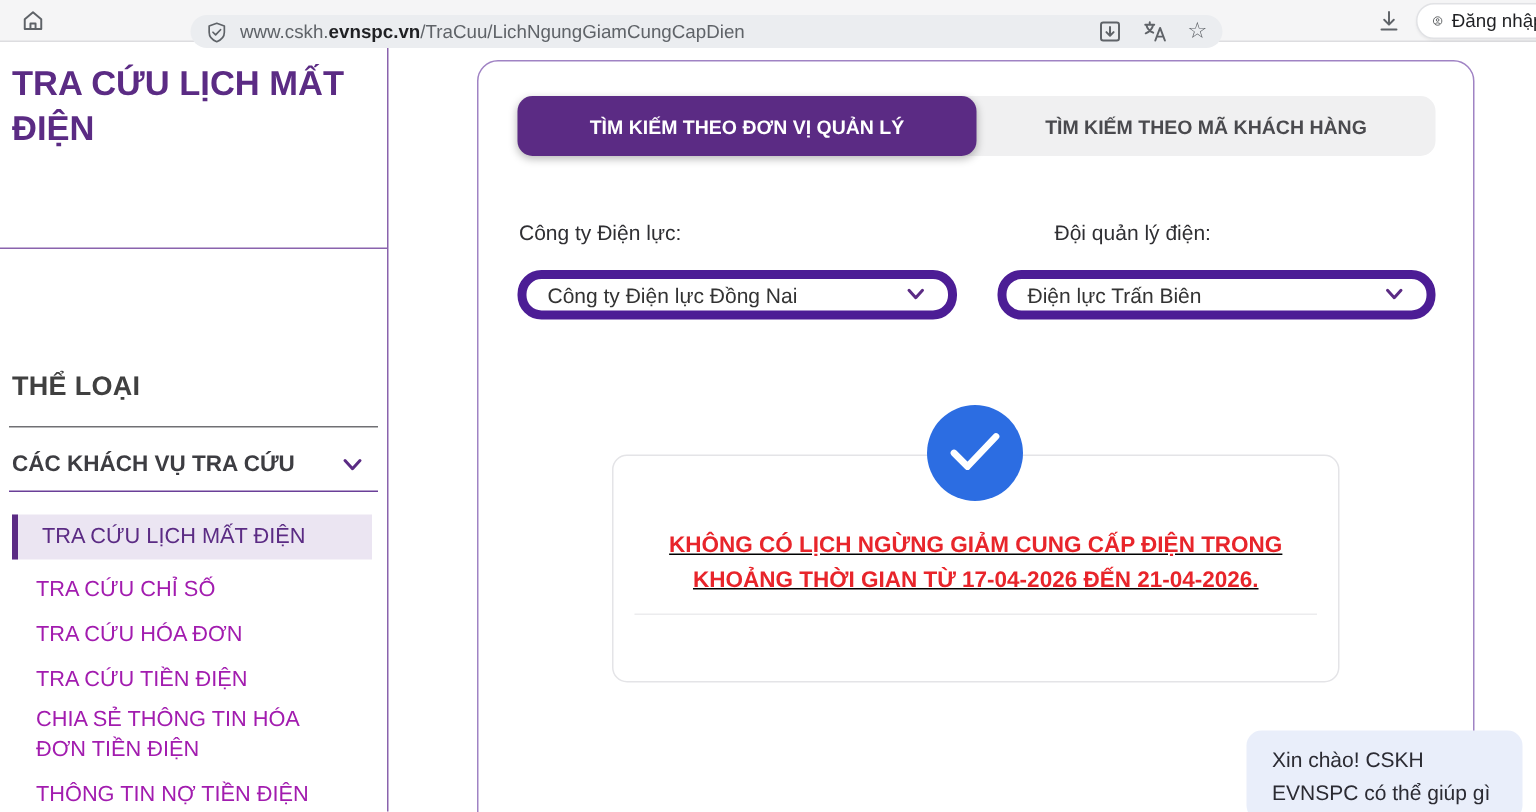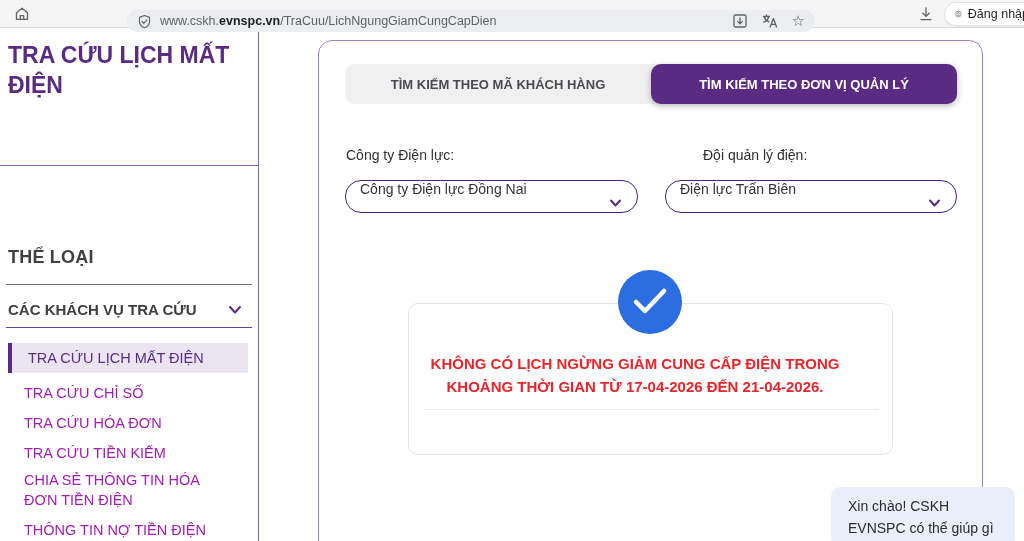--- a/index.html
+++ b/index.html
@@ -56,33 +56,33 @@
   #tabbar { position:absolute; left:345px; top:64px; width:612px; height:40px;
             background:#f0f0f1; border-radius:10px; display:flex; }
   .tab { width:50%; height:40px; display:flex; align-items:center; justify-content:center;
          font-size:13px; font-weight:700; color:#4a4a4e; cursor:pointer; }
   .tab.active { background:#5b2b84; color:#fff; border-radius:10px;
                 box-shadow:0 2px 6px rgba(0,0,0,.28); }
 
   .form-label { position:absolute; top:147px; font-size:14px; color:#2f2f33; }
   #company-label { left:346px;text-align:right; }
   #team-label { left:703px; }
-  .select { position:absolute; top:180px; height:33px; border:1px solid #4c1d95;
-            border-radius:16px; background:#fff; display:flex; 
-            padding:0 14px; font-size:14px; color:#333; cursor:pointer;flex-direction:column; }
+  .select { position:absolute; top:180px; height:33px; border:6px solid #4c1d95;
+            border-radius:16px; background:#fff; display:flex; align-items:center;
+            padding:0 14px; font-size:14px; color:#333; cursor:pointer; }
   #company-select { left:345px; width:293px; }
   #team-select { left:665px; width:292px; }
   .select .chev { margin-left:auto; width:15px; height:13px; }
 
   #result-card { position:absolute; left:408px; top:303px; width:485px; height:152px;
                  border:1px solid #e4e4e7; border-radius:10px; background:#fff; }
   #check-circle { position:absolute; left:618px; top:270px; width:64px; height:64px;
                   border-radius:50%; background:#2c6de2; z-index:5;
                   display:flex; align-items:center; justify-content:center; }
-  #result-msg { position:absolute; left:0; top:48px; width:100%; display:flex; justify-content:flex-start; }
+  #result-msg { position:absolute; left:0; top:48px; width:100%; display:flex; justify-content:center;text-decoration:underline; }
   #result-msg div { width:452px; text-align:center; font-size:15px; font-weight:700;
                     color:#e8252b; line-height:1.55; }
   #card-divider { position:absolute; left:14px; top:105px; width:455px; height:1px; background:#ececee; }
 
   
   #chat-bubble { position:absolute; left:831px; top:487px; width:184px; height:60px;
                  background:#e9eefa; border-radius:10px; z-index:20; padding:9px 0 0 17px; }
   #chat-bubble div { width:160px; font-size:14px; color:#2b2b33; line-height:1.55; }
 
   svg { display:block; }
@@ -145,29 +145,29 @@
 <div id="sb-group-chevron">
   <svg width="16" height="14" viewBox="0 0 16 14" fill="none" stroke="#5b2b84" stroke-width="2" stroke-linecap="round" stroke-linejoin="round">
     <polyline points="3,4 8,9.5 13,4"></polyline>
   </svg>
 </div>
 <div id="sb-hr3"></div>
 
 <div id="sb-item-0" class="sb-item">TRA CỨU LỊCH MẤT ĐIỆN</div>
 <div id="sb-item-1" class="sb-item plain">TRA CỨU CHỈ SỐ</div>
 <div id="sb-item-2" class="sb-item plain">TRA CỨU HÓA ĐƠN</div>
-<div id="sb-item-3" class="sb-item plain">TRA CỨU TIỀN KIẾM</div>
+<div id="sb-item-3" class="sb-item plain">TRA CỨU TIỀN ĐIỆN</div>
 <div id="sb-item-4" class="sb-item plain">CHIA SẺ THÔNG TIN HÓA ĐƠN TIỀN ĐIỆN</div>
 <div id="sb-item-5" class="sb-item plain">THÔNG TIN NỢ TIỀN ĐIỆN</div>
 
 <div id="panel"></div>
 
 <div id="tabbar">
+  <div class="tab active">TÌM KIẾM THEO ĐƠN VỊ QUẢN LÝ</div>
   <div class="tab">TÌM KIẾM THEO MÃ KHÁCH HÀNG</div>
-  <div class="tab active">TÌM KIẾM THEO ĐƠN VỊ QUẢN LÝ</div>
 </div>
 
 <div id="company-label" class="form-label">Công ty Điện lực:</div>
 <div id="team-label" class="form-label">Đội quản lý điện:</div>
 
 <div id="company-select" class="select">
   <span>Công ty Điện lực Đồng Nai</span>
   <svg class="chev" viewBox="0 0 15 13" fill="none" stroke="#5b2b84" stroke-width="2" stroke-linecap="round" stroke-linejoin="round">
     <polyline points="3,3.5 7.5,8.5 12,3.5"></polyline>
   </svg>

